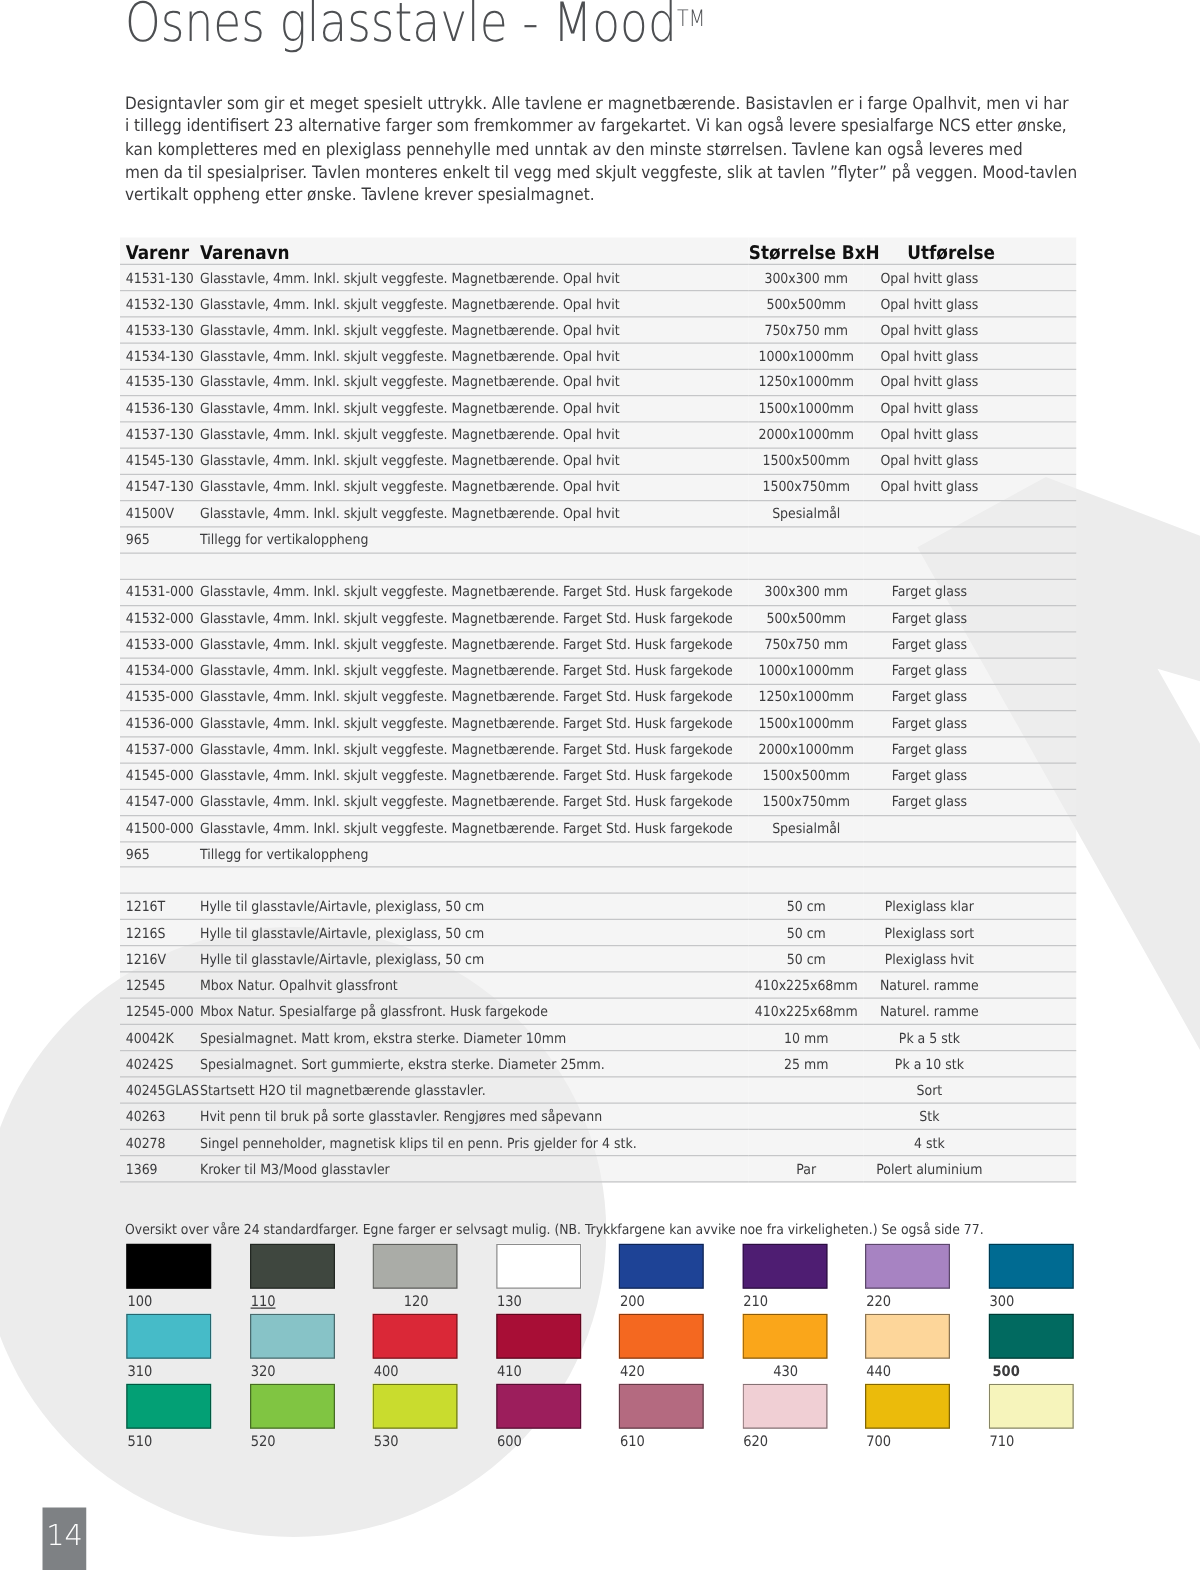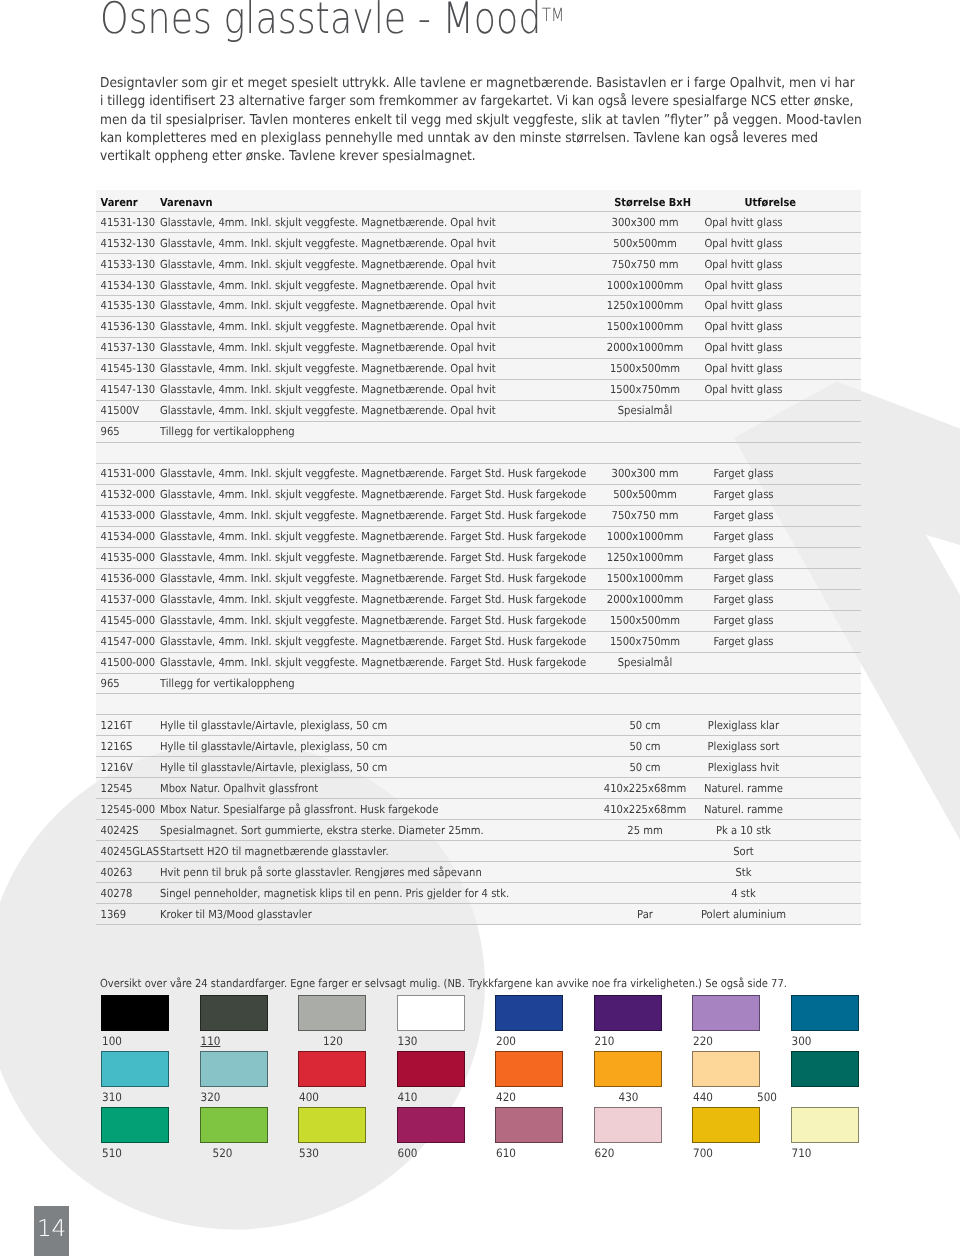--- a/index.html
+++ b/index.html
@@ -24,21 +24,21 @@
   .iline{white-space:nowrap;}
 
   
   .tbl{position:absolute;left:96px;top:189.5px;width:765px;border-collapse:collapse;table-layout:fixed;
     font-family:"DejaVu Sans Condensed","DejaVu Sans",sans-serif;font-size:11.15px;color:#3b3b3d;}
   .tbl tr{height:20.97px;}
   .tbl tr:first-child{height:22.2px;}
   .tbl td,.tbl th{padding:0;vertical-align:middle;border-bottom:1px solid #c5c6c8;
      background:rgba(238,238,238,0.58);white-space:nowrap;overflow:visible;line-height:1;box-sizing:border-box;}
   .tbl td > span,.tbl th > span{display:block;overflow:visible;white-space:nowrap;}
-  .tbl th{font-weight:bold;color:#111;font-size:11px;background:rgba(238,238,238,0.58);text-align:left;}
+  .tbl th{font-weight:bold;color:#111;font-size:15px;background:rgba(238,238,238,0.58);text-align:left;}
   .tbl th > span{position:relative;top:2.3px;}
   .tbl th.c3,.tbl th.c4{text-align:right;}
   .c1{width:64px;padding-left:4.6px !important;letter-spacing:-0.02px;}
   .c2{width:439px;}
   .c3{width:92px;text-align:center;}
   .c4{width:105px;text-align:center;}
   .c5{width:65px;}
   .blankrow td{background:rgba(238,238,238,0.58);}
 
   
@@ -64,22 +64,22 @@
     <ellipse cx="235" cy="985.5" rx="250" ry="244" fill="#ececec"></ellipse>
     <path fill="#ececec" fill-rule="evenodd" d="M836.7 381.6 L960 428.5 L960 840 L733.9 437.7 Z
              M926 535 L960 545 L960 595 Z"></path>
   </svg>
 
   <div class="content">
     <h1 class="title"><span>Osnes glasstavle - Mood</span><sup class="tm">TM</sup></h1>
     <div class="intro" id="intro">
         <div class="iline">Designtavler som gir et meget spesielt uttrykk. Alle tavlene er magnetbærende. Basistavlen er i farge Opalhvit, men vi har</div>
         <div class="iline">i tillegg identifisert 23 alternative farger som fremkommer av fargekartet. Vi kan også levere spesialfarge NCS etter ønske,</div>
+        <div class="iline">kan kompletteres med en plexiglass pennehylle med unntak av den minste størrelsen. Tavlene kan også leveres med</div>
         <div class="iline">men da til spesialpriser. Tavlen monteres enkelt til vegg med skjult veggfeste, slik at tavlen ”flyter” på veggen. Mood-tavlen</div>
-        <div class="iline">kan kompletteres med en plexiglass pennehylle med unntak av den minste størrelsen. Tavlene kan også leveres med</div>
         <div class="iline">vertikalt oppheng etter ønske. Tavlene krever spesialmagnet.</div>
       </div>
 
     <div id="tables">
         <table class="tbl">
           <tbody>
             <tr>
               <th class="c1">
                 <span>Varenr</span>
               </th>
@@ -577,20 +577,37 @@
                 <span>12545-000</span>
               </td>
               <td class="c2">
                 <span>Mbox Natur. Spesialfarge på glassfront. Husk fargekode</span>
               </td>
               <td class="c3">
                 <span>410x225x68mm</span>
               </td>
               <td class="c4">
                 <span>Naturel. ramme</span>
+              </td>
+              <td class="c5">
+                <span>&nbsp;</span>
+              </td>
+            </tr>
+            <tr class="">
+              <td class="c1">
+                <span>40042K</span>
+              </td>
+              <td class="c2">
+                <span>Spesialmagnet. Matt krom, ekstra sterke. Diameter 10mm</span>
+              </td>
+              <td class="c3">
+                <span>10 mm</span>
+              </td>
+              <td class="c4">
+                <span>Pk a 5 stk</span>
               </td>
               <td class="c5">
                 <span>&nbsp;</span>
               </td>
             </tr>
             <tr class="">
               <td class="c1">
                 <span>40242S</span>
               </td>
               <td class="c2">
@@ -704,25 +721,25 @@
         <div class="swlab" style="left:198px;top:94.5px;">400</div>
         <div class="sw" style="left:295.5px;top:56px;background:#a80e36;"></div>
         <div class="swlab" style="left:296.5px;top:94.5px;">410</div>
         <div class="sw" style="left:394px;top:56px;background:#f46820;"></div>
         <div class="swlab" style="left:395px;top:94.5px;">420</div>
         <div class="sw" style="left:492.5px;top:56px;background:#faa61a;"></div>
         <div class="swlab" style="left:493.5px;top:94.5px;margin-left:24px;">430</div>
         <div class="sw" style="left:591px;top:56px;background:#fdd69a;"></div>
         <div class="swlab" style="left:592px;top:94.5px;">440</div>
         <div class="sw" style="left:689.5px;top:56px;background:#016a60;"></div>
-        <div class="swlab" style="left:656px;top:94.5px;">500</div>
+        <div class="swlab" style="left:693px;top:94.5px;font-weight:bold;">500</div>
         <div class="sw" style="left:0px;top:112px;background:#03a075;"></div>
         <div class="swlab" style="left:1px;top:150.5px;">510</div>
         <div class="sw" style="left:98.5px;top:112px;background:#80c542;"></div>
-        <div class="swlab" style="left:99.5px;top:150.5px;margin-left:12px;">520</div>
+        <div class="swlab" style="left:99.5px;top:150.5px;">520</div>
         <div class="sw" style="left:197px;top:112px;background:#c9dc2e;"></div>
         <div class="swlab" style="left:198px;top:150.5px;">530</div>
         <div class="sw" style="left:295.5px;top:112px;background:#9c1e5c;"></div>
         <div class="swlab" style="left:296.5px;top:150.5px;">600</div>
         <div class="sw" style="left:394px;top:112px;background:#b46a80;"></div>
         <div class="swlab" style="left:395px;top:150.5px;">610</div>
         <div class="sw" style="left:492.5px;top:112px;background:#f0cfd4;"></div>
         <div class="swlab" style="left:493.5px;top:150.5px;">620</div>
         <div class="sw" style="left:591px;top:112px;background:#ebbb0b;"></div>
         <div class="swlab" style="left:592px;top:150.5px;">700</div>

